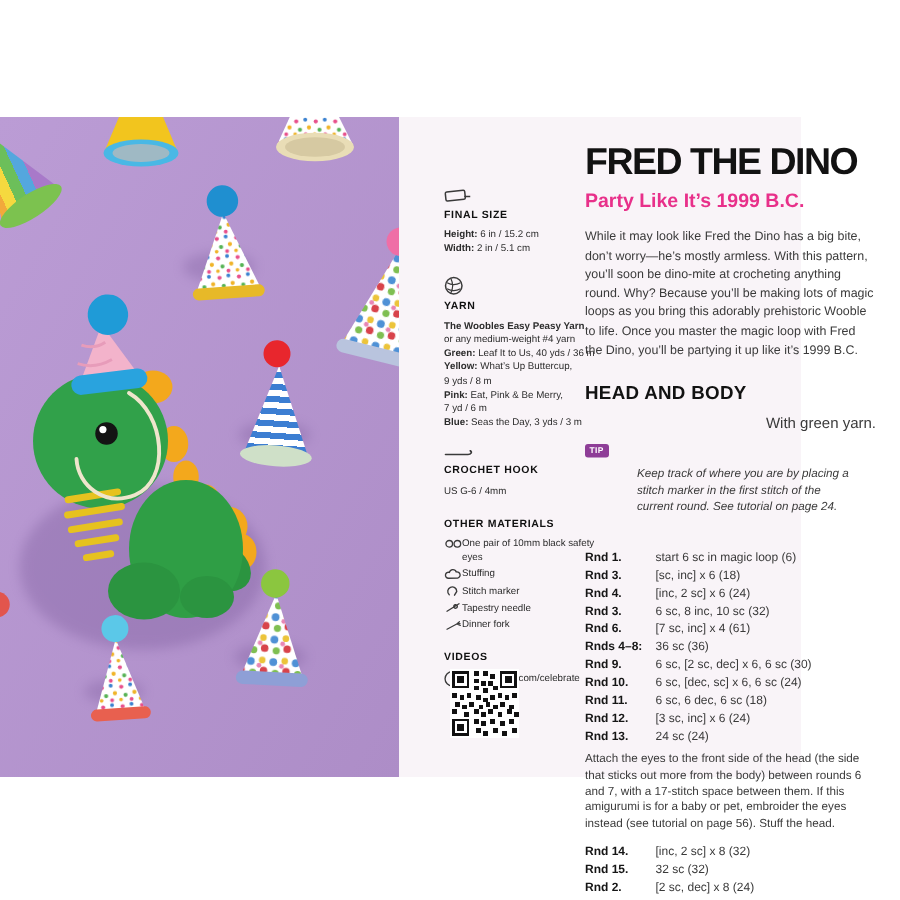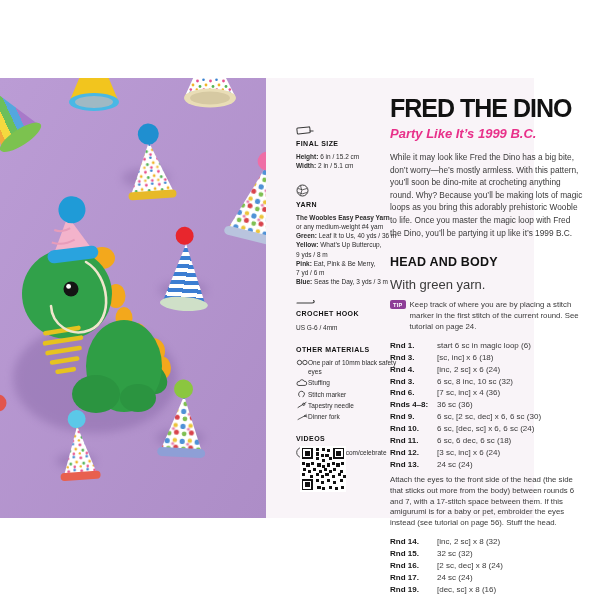--- a/index.html
+++ b/index.html
@@ -20,28 +20,28 @@
   .sb-head{font-size:7px;font-weight:bold;letter-spacing:.45px;margin:0 0 4px 0;color:#111;}
   .sb-block{margin-bottom:13px;}
   .sb-line{white-space:nowrap;margin:0;}
   .mat-item{display:flex;align-items:flex-start;margin-bottom:2px;}
   .mat-item .mi{flex:0 0 12px;margin-top:0.5px;}
   .video-row{display:flex;align-items:center;gap:4px;}
   .qr{position:absolute;left:34px;top:368px;width:46px;height:46px;}
   
   .main{position:absolute;left:124px;top:16px;width:194px;}
   .title{font-size:25px;font-weight:800;letter-spacing:-1px;margin:0 0 3px 0;color:#121212;}
-  .subtitle{font-size:13px;font-weight:bold;margin:0 0 10px 0;color:#e8308a;font-style:italic;}
+  .subtitle{font-size:13px;font-weight:bold;margin:0 0 10px 0;color:#e8308a;}
   .intro{font-size:8.3px;line-height:12.6px;margin:0 0 16px 0;color:#3a3a3a;}
   .sec-head{font-size:12.5px;font-weight:800;letter-spacing:.2px;margin:0 0 8px 0;color:#121212;}
-  .leadin{font-size:13px;margin:0 0 8px 0;color:#3a3a3a;}
+  .leadin{font-size:10px;margin:0 0 8px 0;color:#3a3a3a;text-align:right;}
   .tip{display:flex;gap:4px;margin:0 0 9px 0;}
   .tip-badge{flex:0 0 auto;background:#8e3d97;color:#fff;font-size:5.6px;font-weight:bold;
     padding:1.5px 3px;border-radius:2px;height:fit-content;letter-spacing:.3px;}
-  .tip-text{font-size:7.8px;line-height:10.8px;color:#3a3a3a;margin:0;}
+  .tip-text{font-size:7.8px;line-height:10.8px;color:#3a3a3a;margin:15px;font-style:italic;}
   .rnds{margin:0 0 2px 0;}
   .rnd{display:flex;font-size:8px;line-height:8.6px;margin-bottom:3.4px;color:#3a3a3a;}
   .rnd b{flex:0 0 47px;color:#161616;}
   .note{font-size:7.8px;line-height:10.8px;margin:5px 0 9px 0;color:#3a3a3a;}
   svg .crisp{shape-rendering:crispEdges;}
 </style>
 </head>
 <body>
 
 <div class="photo">
@@ -379,21 +379,21 @@
       <div class="rnd">
           <b>Rnd 4.</b>
           <span>[inc, 2 sc] x 6 (24)</span>
         </div>
       <div class="rnd">
           <b>Rnd 3.</b>
           <span>6 sc, 8 inc, 10 sc (32)</span>
         </div>
       <div class="rnd">
           <b>Rnd 6.</b>
-          <span>[7 sc, inc] x 4 (36)</span>
+          <span>[7 sc, inc] x 4 (61)</span>
         </div>
       <div class="rnd">
           <b>Rnds 4–8:</b>
           <span>36 sc (36)</span>
         </div>
       <div class="rnd">
           <b>Rnd 9.</b>
           <span>6 sc, [2 sc, dec] x 6, 6 sc (30)</span>
         </div>
       <div class="rnd">
@@ -419,21 +419,21 @@
     <div class="rnds">
       <div class="rnd">
           <b>Rnd 14.</b>
           <span>[inc, 2 sc] x 8 (32)</span>
         </div>
       <div class="rnd">
           <b>Rnd 15.</b>
           <span>32 sc (32)</span>
         </div>
       <div class="rnd">
-          <b>Rnd 16.</b>
+          <b>Rnd 2.</b>
           <span>[2 sc, dec] x 8 (24)</span>
         </div>
       <div class="rnd">
           <b>Rnd 17.</b>
           <span>24 sc (24)</span>
         </div>
       <div class="rnd">
           <b>Rnd 19.</b>
           <span>[dec, sc] x 8 (16)</span>
         </div>

